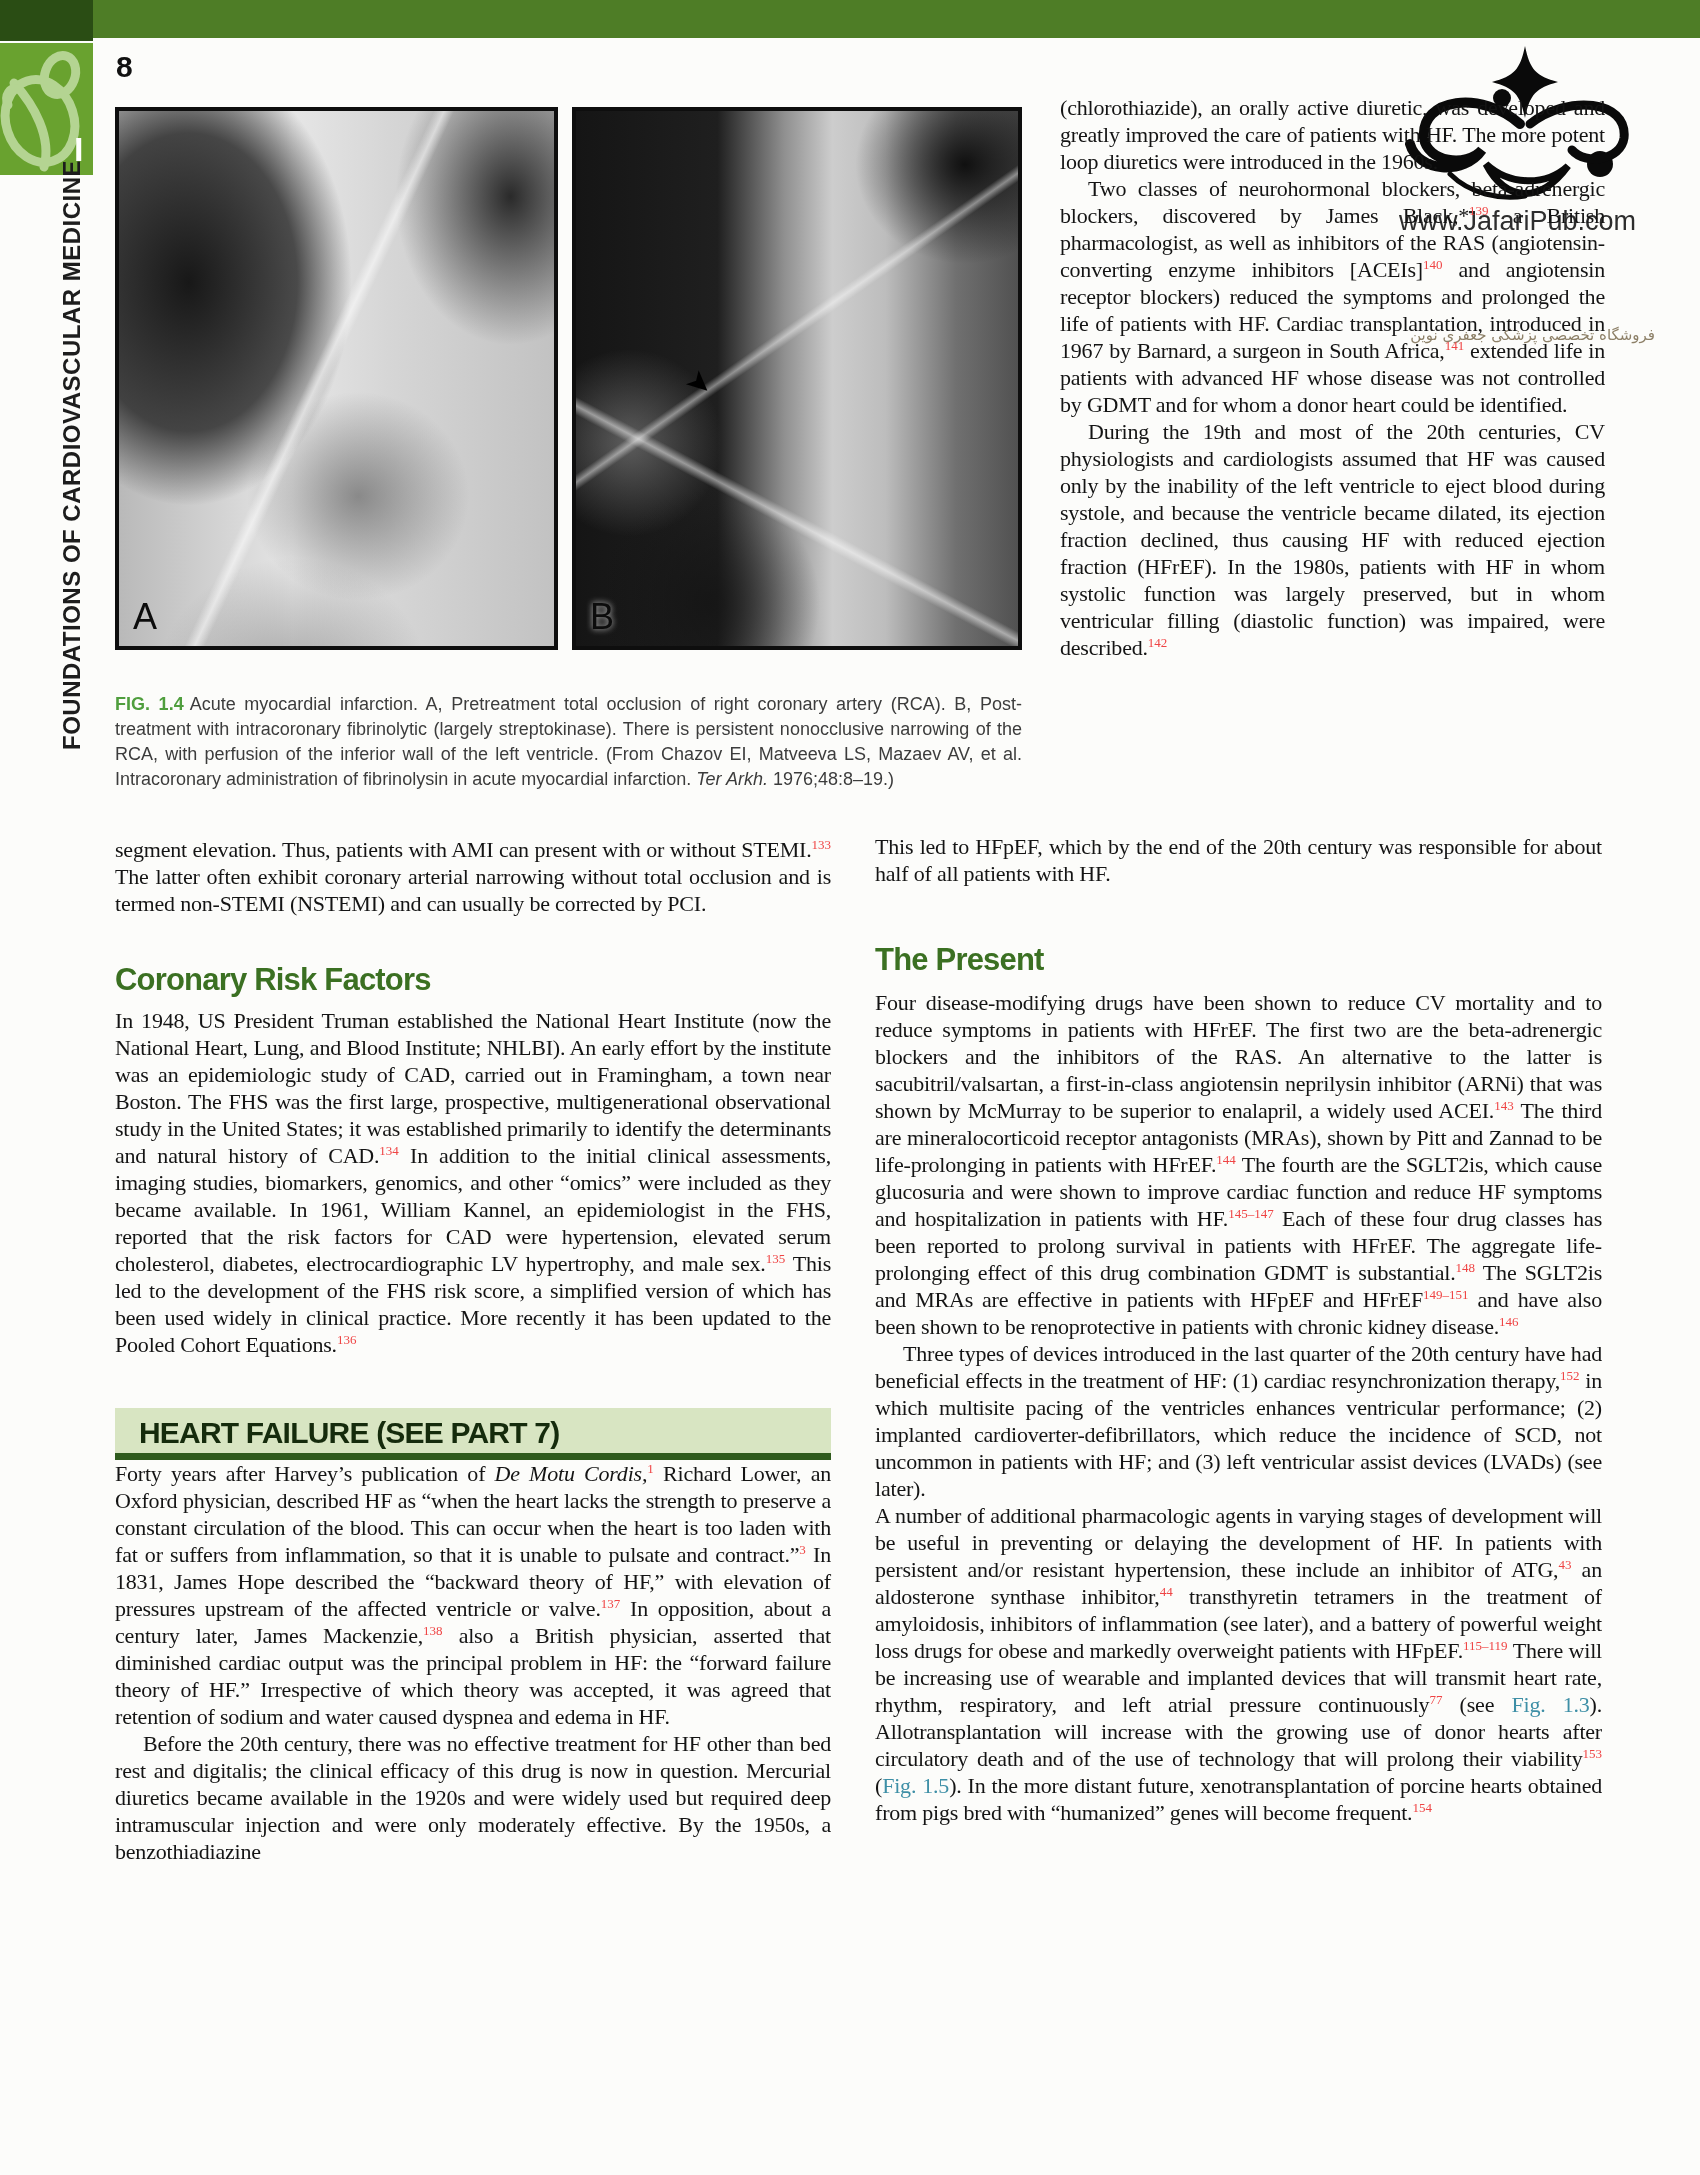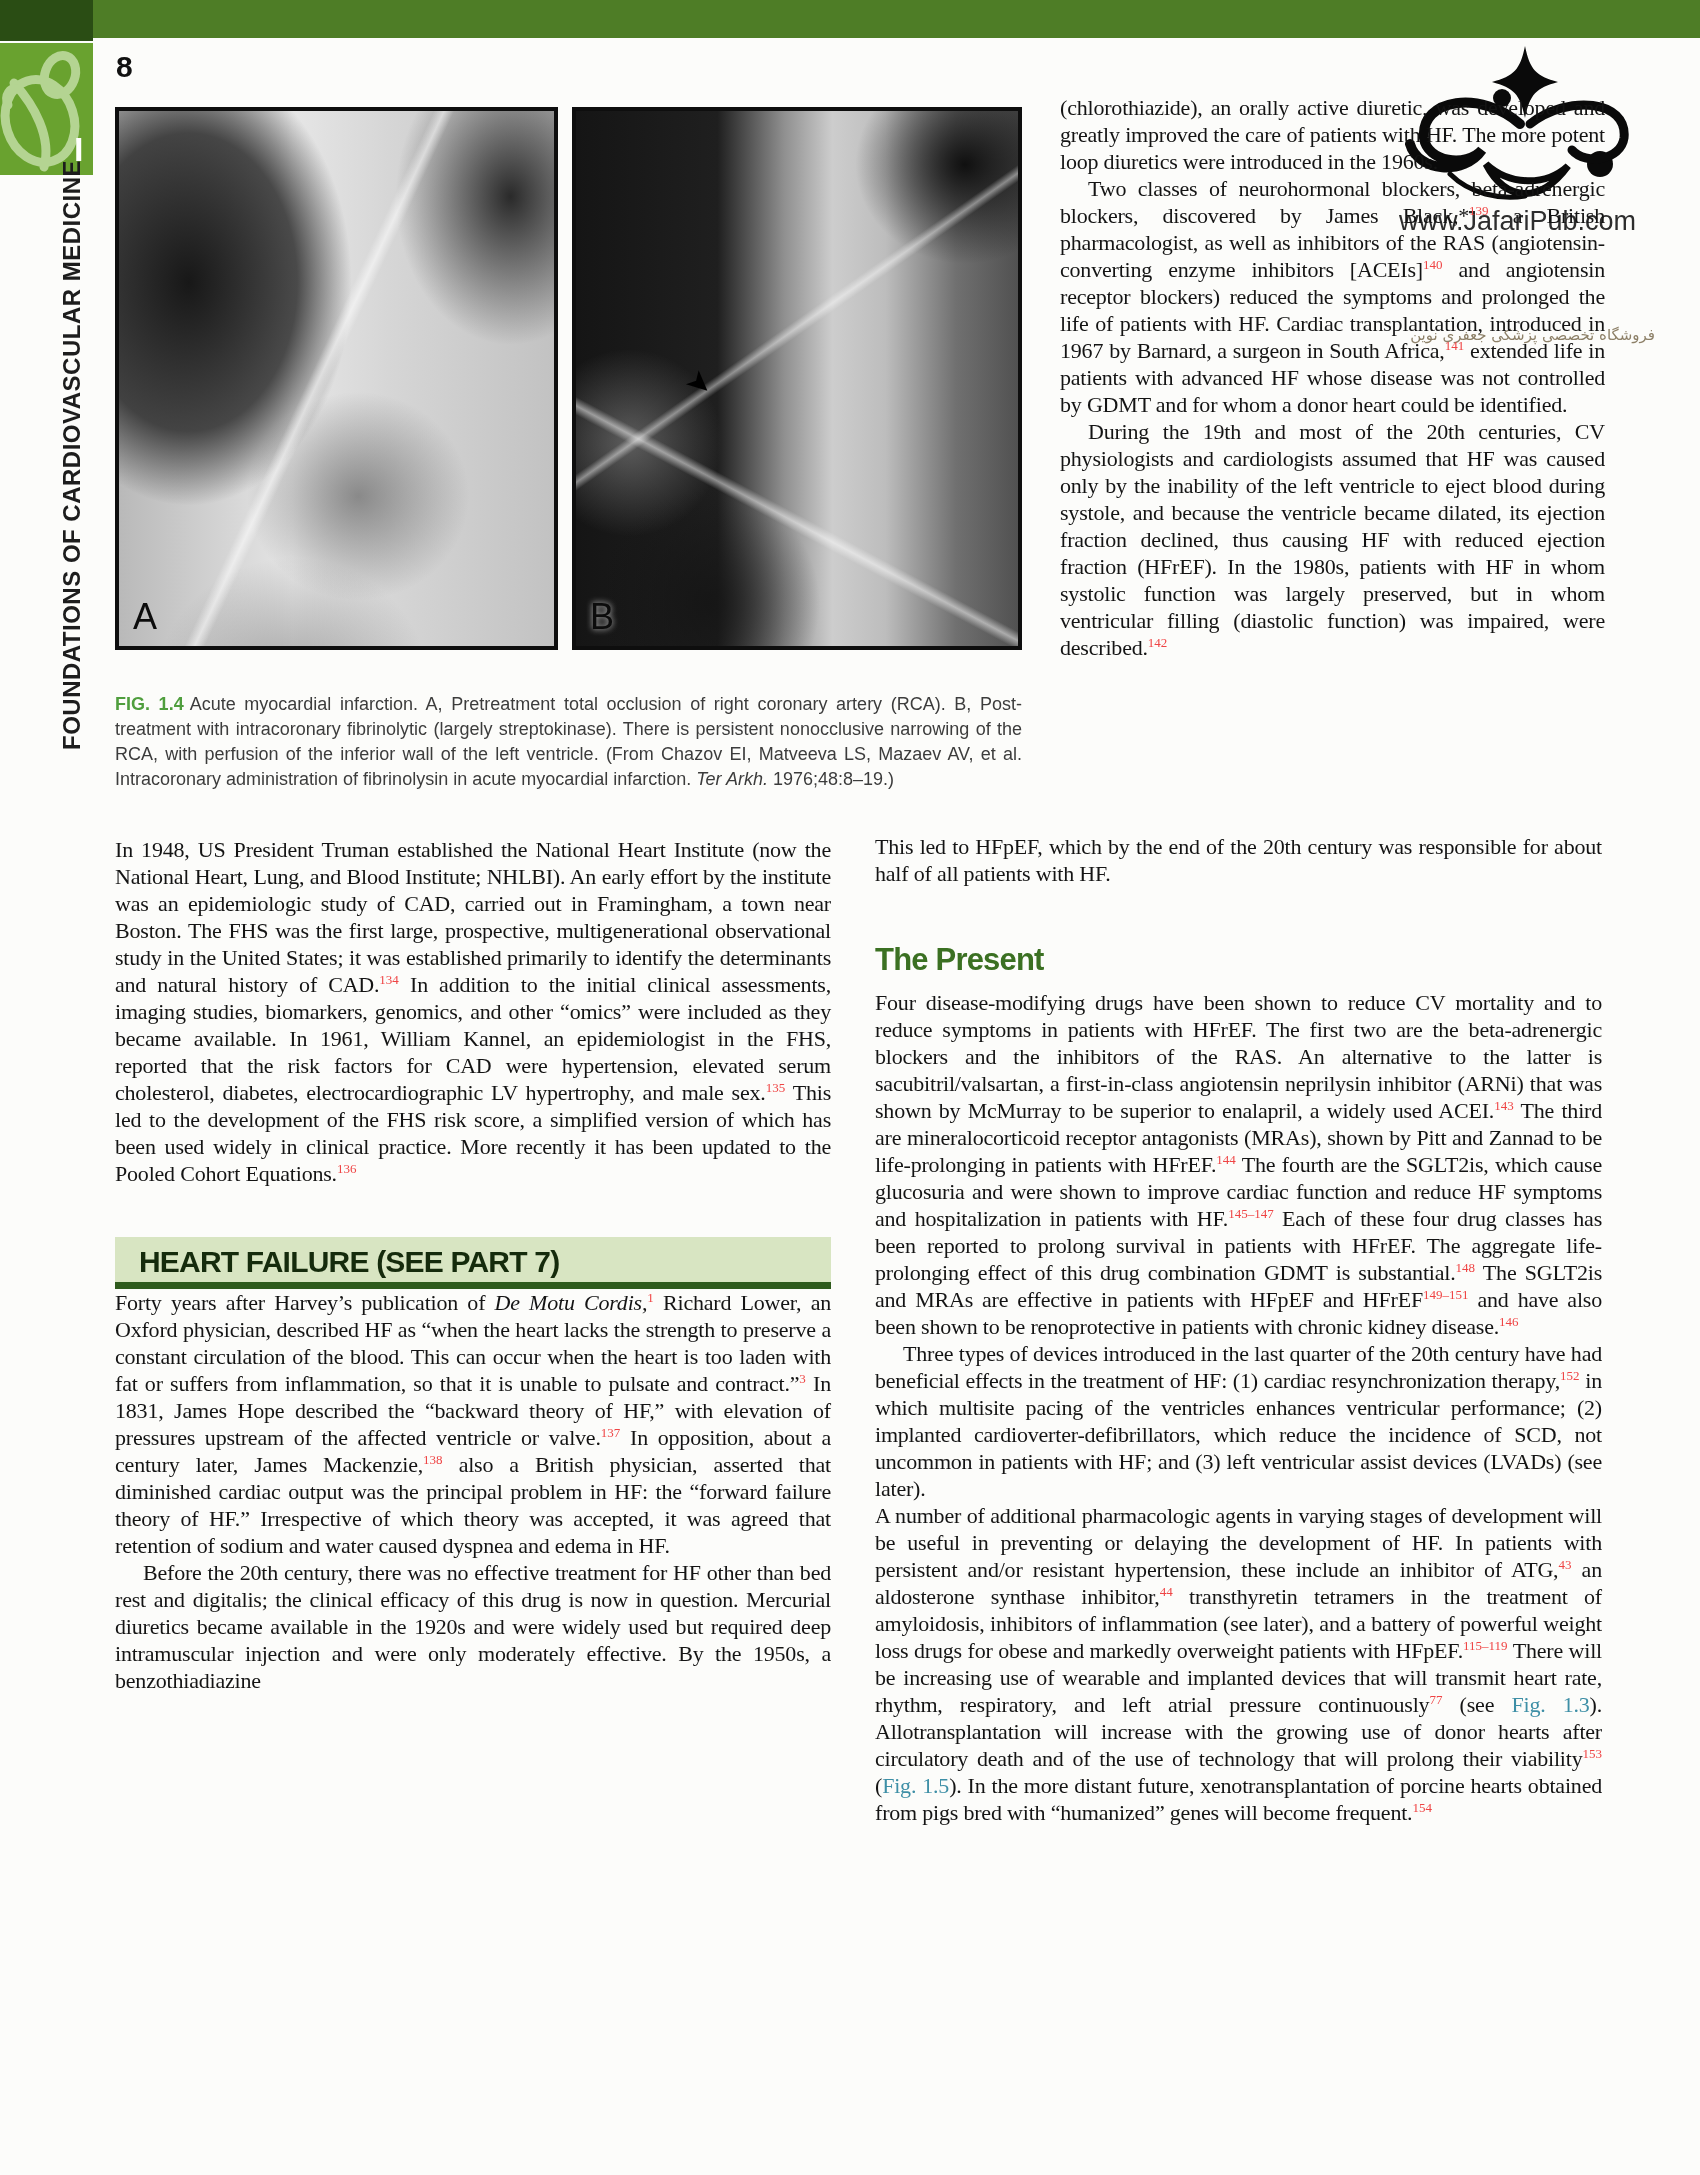--- a/index.html
+++ b/index.html
@@ -152,20 +152,22 @@
     <span class="fig-tag">FIG. 1.4</span><span>Acute myocardial infarction. A, Pretreatment total occlusion of right coronary artery (RCA). B, Post-treatment with intracoronary fibrinolytic (largely streptokinase). There is persistent nonocclusive narrowing of the RCA, with perfusion of the inferior wall of the left ventricle. (From Chazov EI, Matveeva LS, Mazaev AV, et al. Intracoronary administration of fibrinolysin in acute myocardial infarction. <em>Ter Arkh.</em> 1976;48:8–19.)</span>
   </div>
 
   <div class="col col-narrow">
     <p>(chlorothiazide), an orally active diuretic, was developed and greatly improved the care of patients with HF. The more potent loop diuretics were introduced in the 1960s.</p>
     <p class="indent">Two classes of neurohormonal blockers, beta-adrenergic blockers, discovered by James Black,*<sup class="ref">139</sup> a British pharmacologist, as well as inhibitors of the RAS (angiotensin-converting enzyme inhibitors [ACEIs]<sup class="ref">140</sup> and angiotensin receptor blockers) reduced the symptoms and prolonged the life of patients with HF. Cardiac transplantation, introduced in 1967 by Barnard, a surgeon in South Africa,<sup class="ref">141</sup> extended life in patients with advanced HF whose disease was not controlled by GDMT and for whom a donor heart could be identified.</p>
     <p class="indent">During the 19th and most of the 20th centuries, CV physiologists and cardiologists assumed that HF was caused only by the inability of the left ventricle to eject blood during systole, and because the ventricle became dilated, its ejection fraction declined, thus causing HF with reduced ejection fraction (HFrEF). In the 1980s, patients with HF in whom systolic function was largely preserved, but in whom ventricular filling (diastolic function) was impaired, were described.<sup class="ref">142</sup></p>
   </div>
 
   <div class="col col-left">
+    <p>segment elevation. Thus, patients with AMI can present with or without STEMI.<sup class="ref">133</sup> The latter often exhibit coronary arterial narrowing without total occlusion and is termed non-STEMI (NSTEMI) and can usually be corrected by PCI.</p>
+    <h2 class="green-head">Coronary Risk Factors</h2>
     <p>In 1948, US President Truman established the National Heart Institute (now the National Heart, Lung, and Blood Institute; NHLBI). An early effort by the institute was an epidemiologic study of CAD, carried out in Framingham, a town near Boston. The FHS was the first large, prospective, multigenerational observational study in the United States; it was established primarily to identify the determinants and natural history of CAD.<sup class="ref">134</sup> In addition to the initial clinical assessments, imaging studies, biomarkers, genomics, and other “omics” were included as they became available. In 1961, William Kannel, an epidemiologist in the FHS, reported that the risk factors for CAD were hypertension, elevated serum cholesterol, diabetes, electrocardiographic LV hypertrophy, and male sex.<sup class="ref">135</sup> This led to the development of the FHS risk score, a simplified version of which has been used widely in clinical practice. More recently it has been updated to the Pooled Cohort Equations.<sup class="ref">136</sup></p>
     <div class="section-banner">HEART FAILURE (SEE PART 7)</div>
     <p>Forty years after Harvey’s publication of <em>De Motu Cordis,</em><sup class="ref">1</sup> Richard Lower, an Oxford physician, described HF as “when the heart lacks the strength to preserve a constant circulation of the blood. This can occur when the heart is too laden with fat or suffers from inflammation, so that it is unable to pulsate and contract.”<sup class="ref">3</sup> In 1831, James Hope described the “backward theory of HF,” with elevation of pressures upstream of the affected ventricle or valve.<sup class="ref">137</sup> In opposition, about a century later, James Mackenzie,<sup class="ref">138</sup> also a British physician, asserted that diminished cardiac output was the principal problem in HF: the “forward failure theory of HF.” Irrespective of which theory was accepted, it was agreed that retention of sodium and water caused dyspnea and edema in HF.</p>
     <p class="indent">Before the 20th century, there was no effective treatment for HF other than bed rest and digitalis; the clinical efficacy of this drug is now in question. Mercurial diuretics became available in the 1920s and were widely used but required deep intramuscular injection and were only moderately effective. By the 1950s, a benzothiadiazine</p>
   </div>
 
   <div class="col col-right">
     <p>This led to HFpEF, which by the end of the 20th century was responsible for about half of all patients with HF.</p>
     <h2 class="green-head">The Present</h2>
     <p>Four disease-modifying drugs have been shown to reduce CV mortality and to reduce symptoms in patients with HFrEF. The first two are the beta-adrenergic blockers and the inhibitors of the RAS. An alternative to the latter is sacubitril/valsartan, a first-in-class angiotensin neprilysin inhibitor (ARNi) that was shown by McMurray to be superior to enalapril, a widely used ACEI.<sup class="ref">143</sup> The third are mineralocorticoid receptor antagonists (MRAs), shown by Pitt and Zannad to be life-prolonging in patients with HFrEF.<sup class="ref">144</sup> The fourth are the SGLT2is, which cause glucosuria and were shown to improve cardiac function and reduce HF symptoms and hospitalization in patients with HF.<sup class="ref">145–147</sup> Each of these four drug classes has been reported to prolong survival in patients with HFrEF. The aggregate life-prolonging effect of this drug combination GDMT is substantial.<sup class="ref">148</sup> The SGLT2is and MRAs are effective in patients with HFpEF and HFrEF<sup class="ref">149–151</sup> and have also been shown to be renoprotective in patients with chronic kidney disease.<sup class="ref">146</sup></p>

